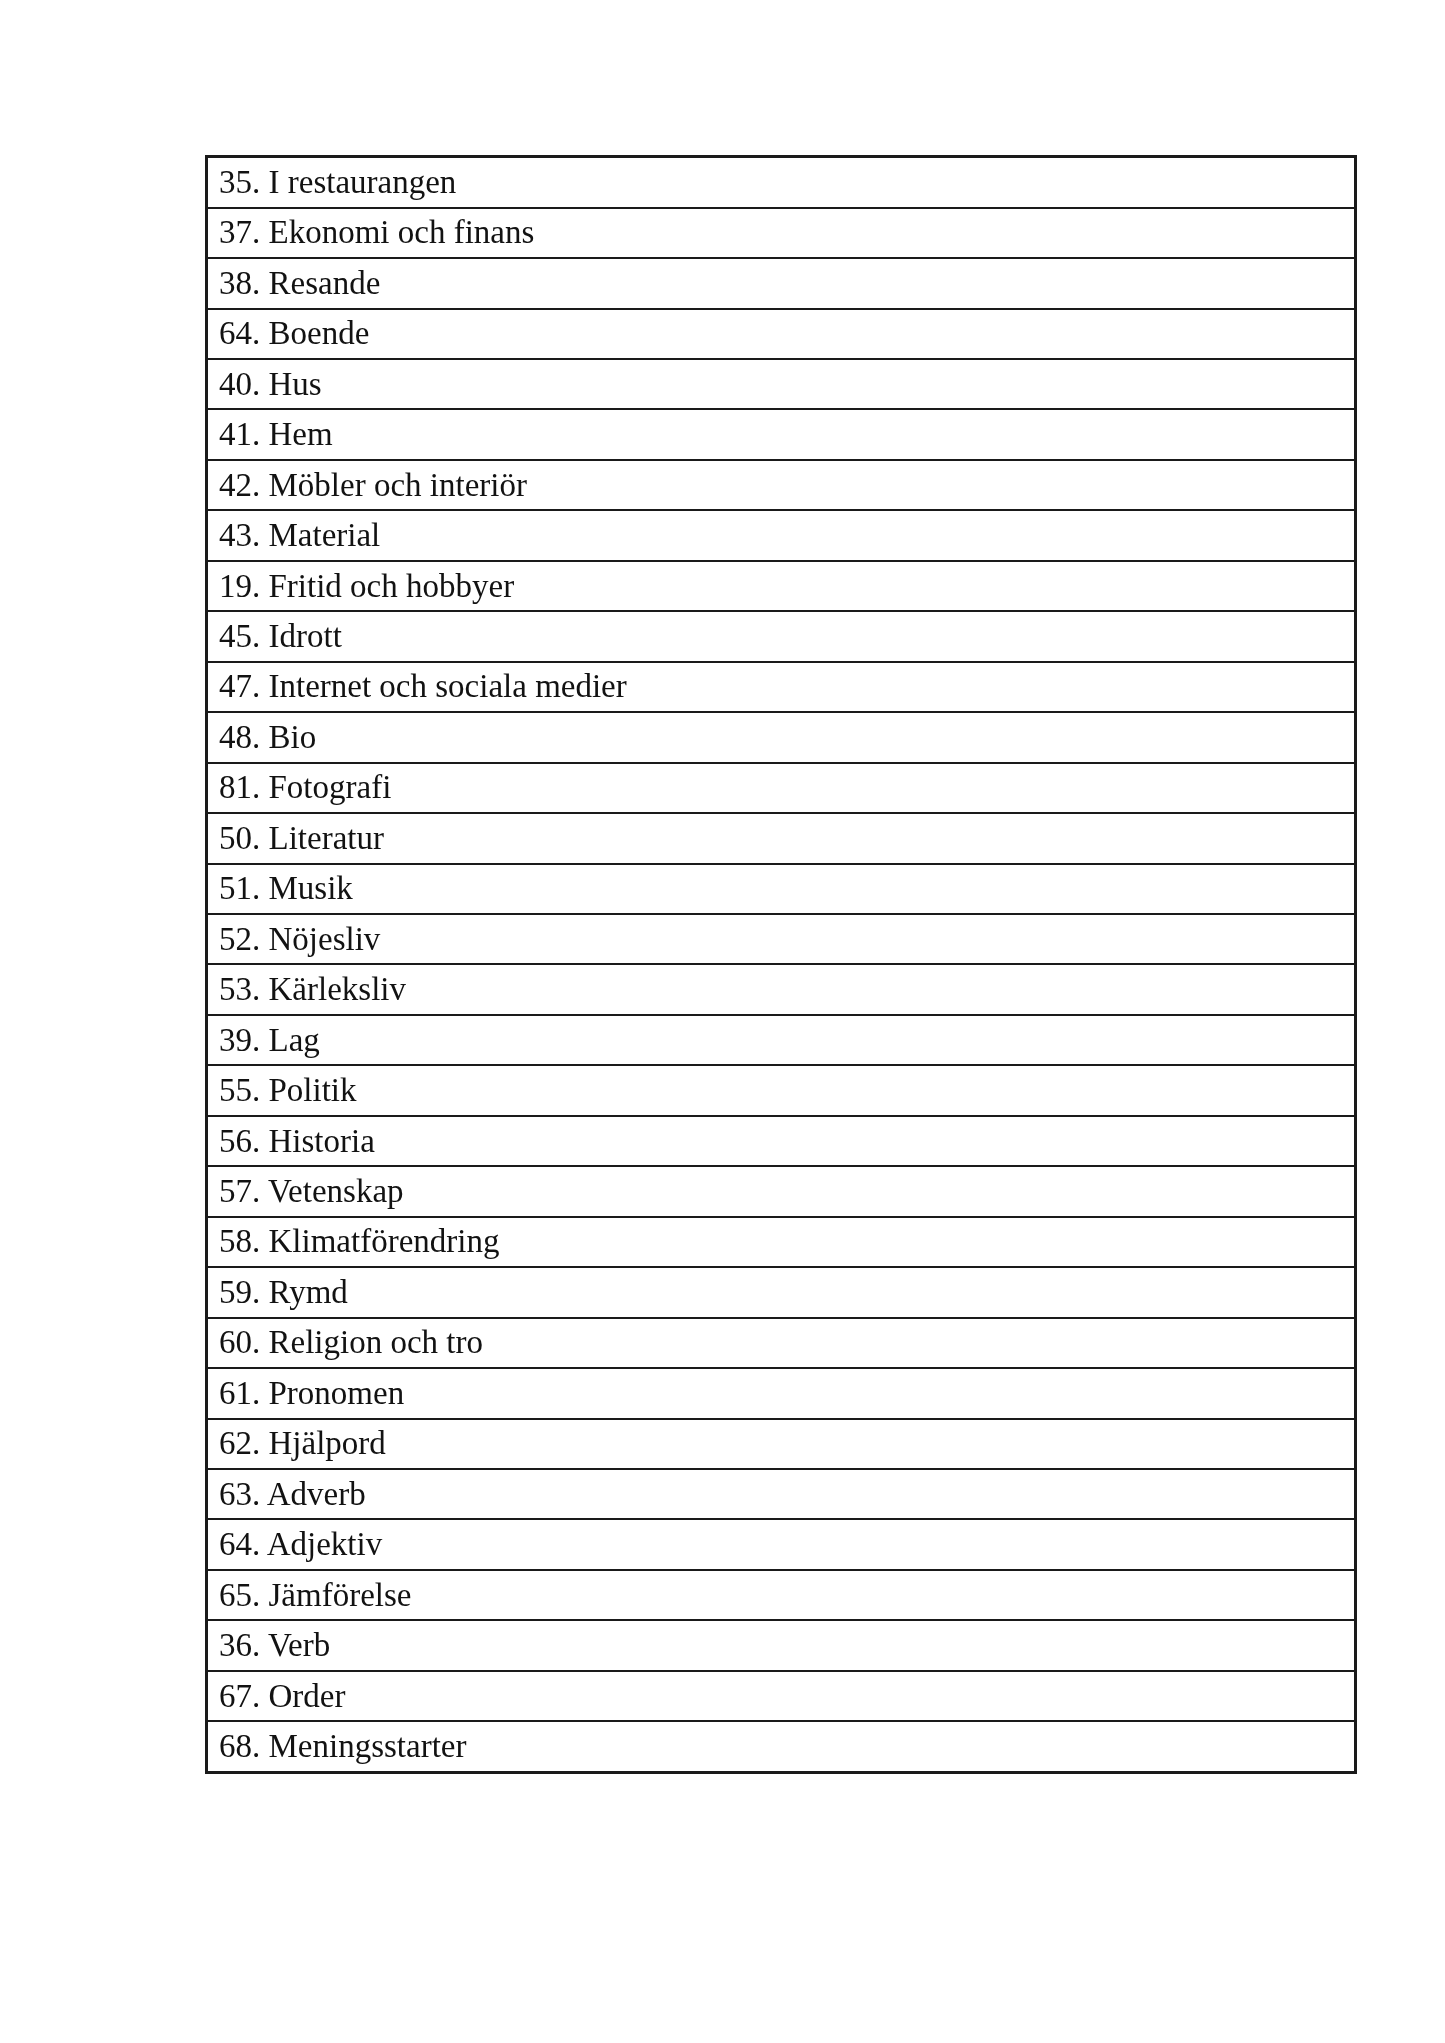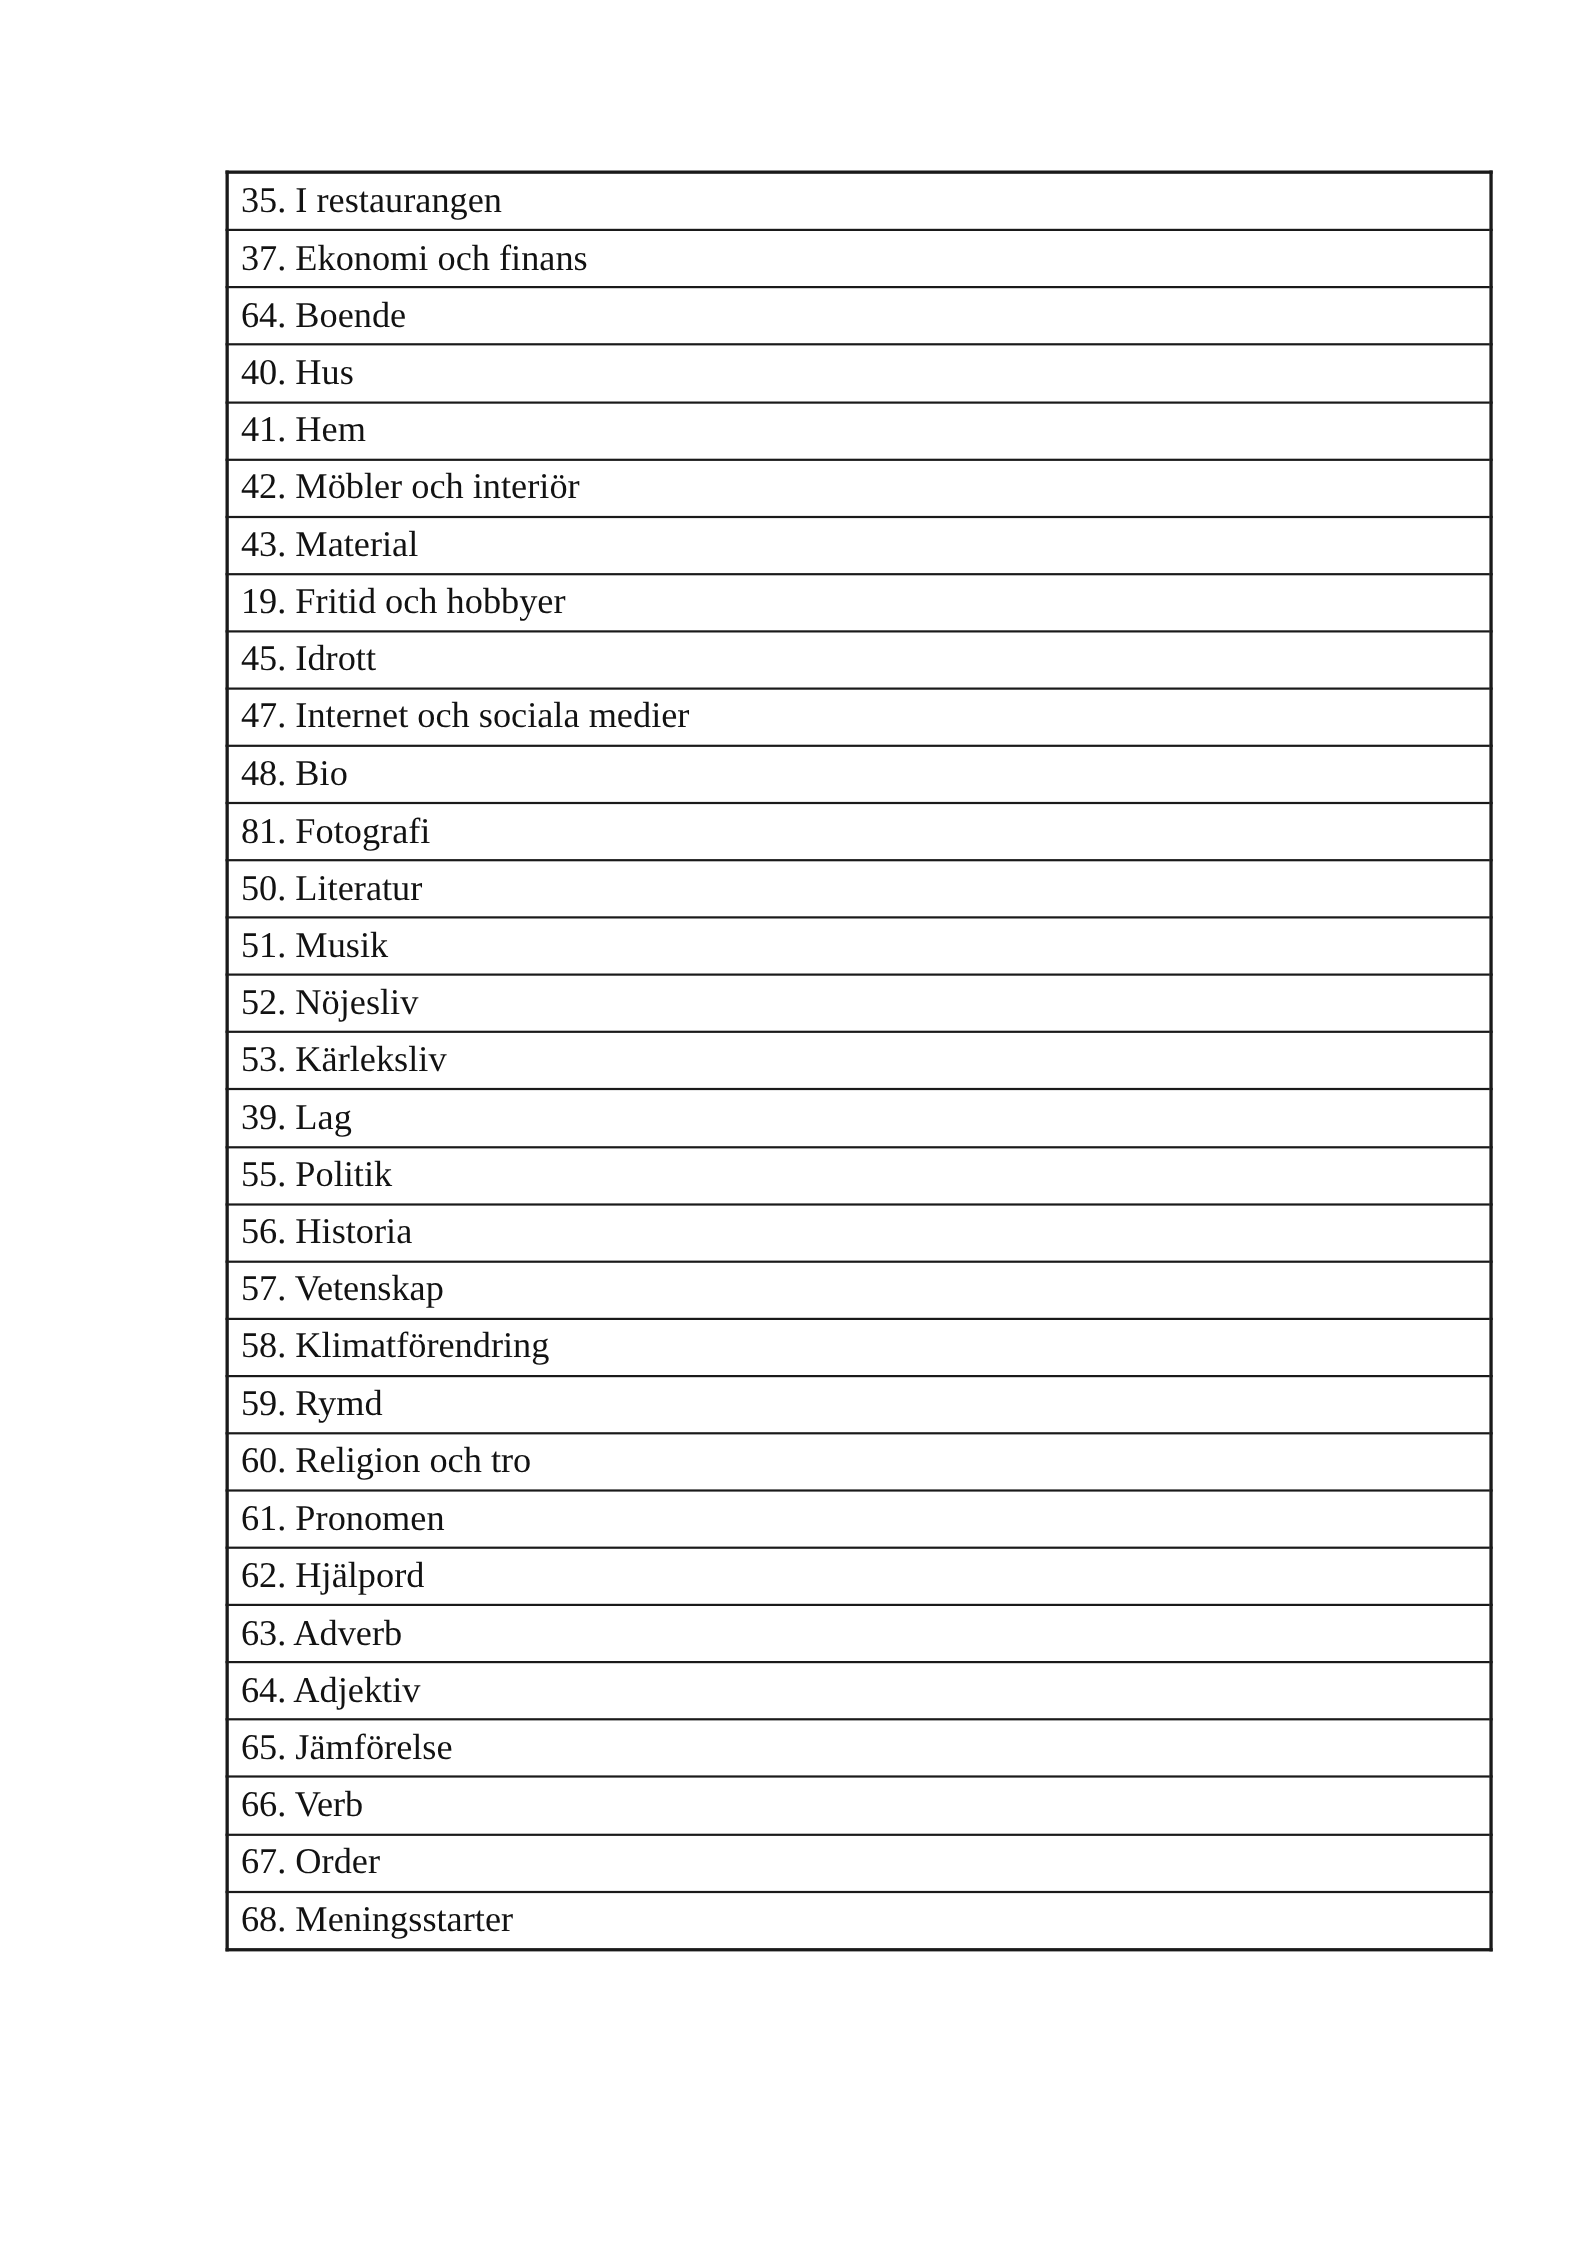--- a/index.html
+++ b/index.html
@@ -44,20 +44,23 @@
     <tbody>
   <tr>
     <td>35. I restaurangen</td>
   </tr>
 
 
   <tr>
     <td>37. Ekonomi och finans</td>
   </tr>
 
+  <tr>
+    <td>38. Resande</td>
+  </tr>
 
   <tr>
     <td>64. Boende</td>
   </tr>
 
   <tr>
     <td>40. Hus</td>
   </tr>
 
   <tr>
@@ -151,21 +154,21 @@
 
   <tr>
     <td>64. Adjektiv</td>
   </tr>
 
   <tr>
     <td>65. Jämförelse</td>
   </tr>
 
   <tr>
-    <td>66. Verb</td>
+    <td>36. Verb</td>
   </tr>
 
   <tr>
     <td>67. Order</td>
   </tr>
 
   <tr>
     <td>68. Meningsstarter</td>
   </tr>
 </tbody>

